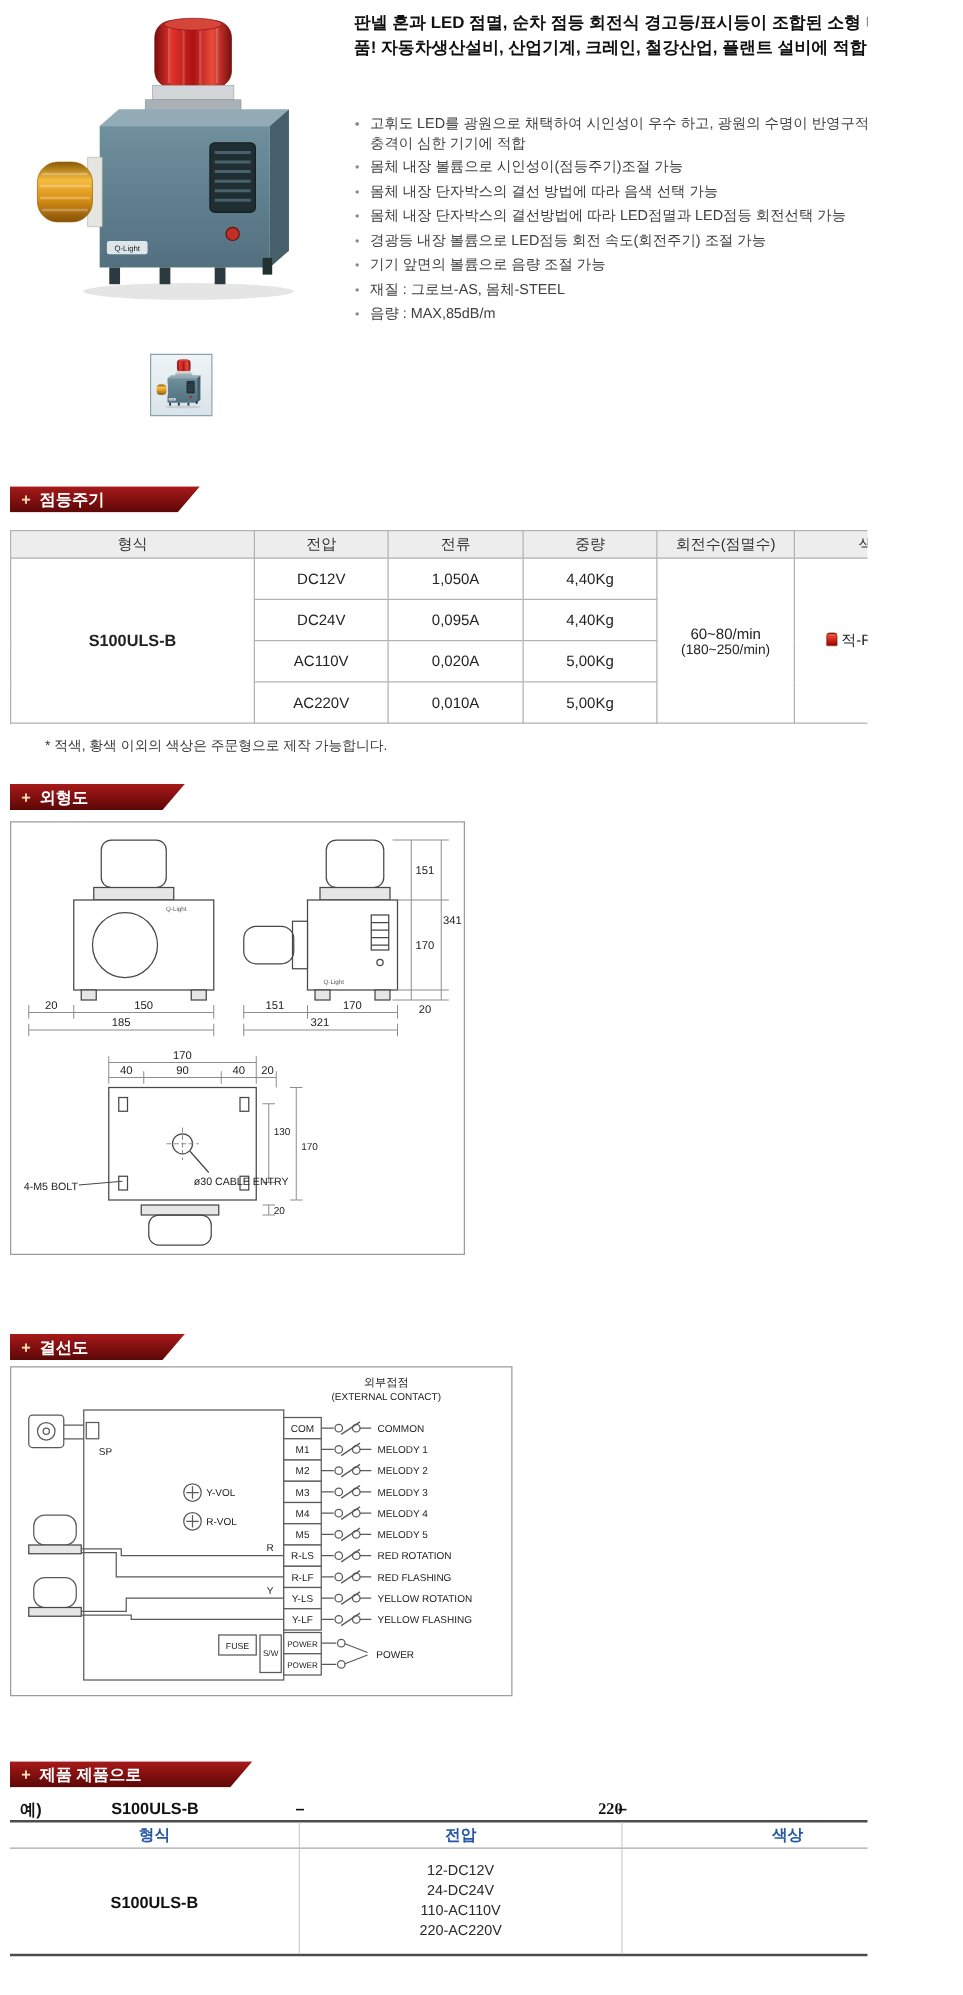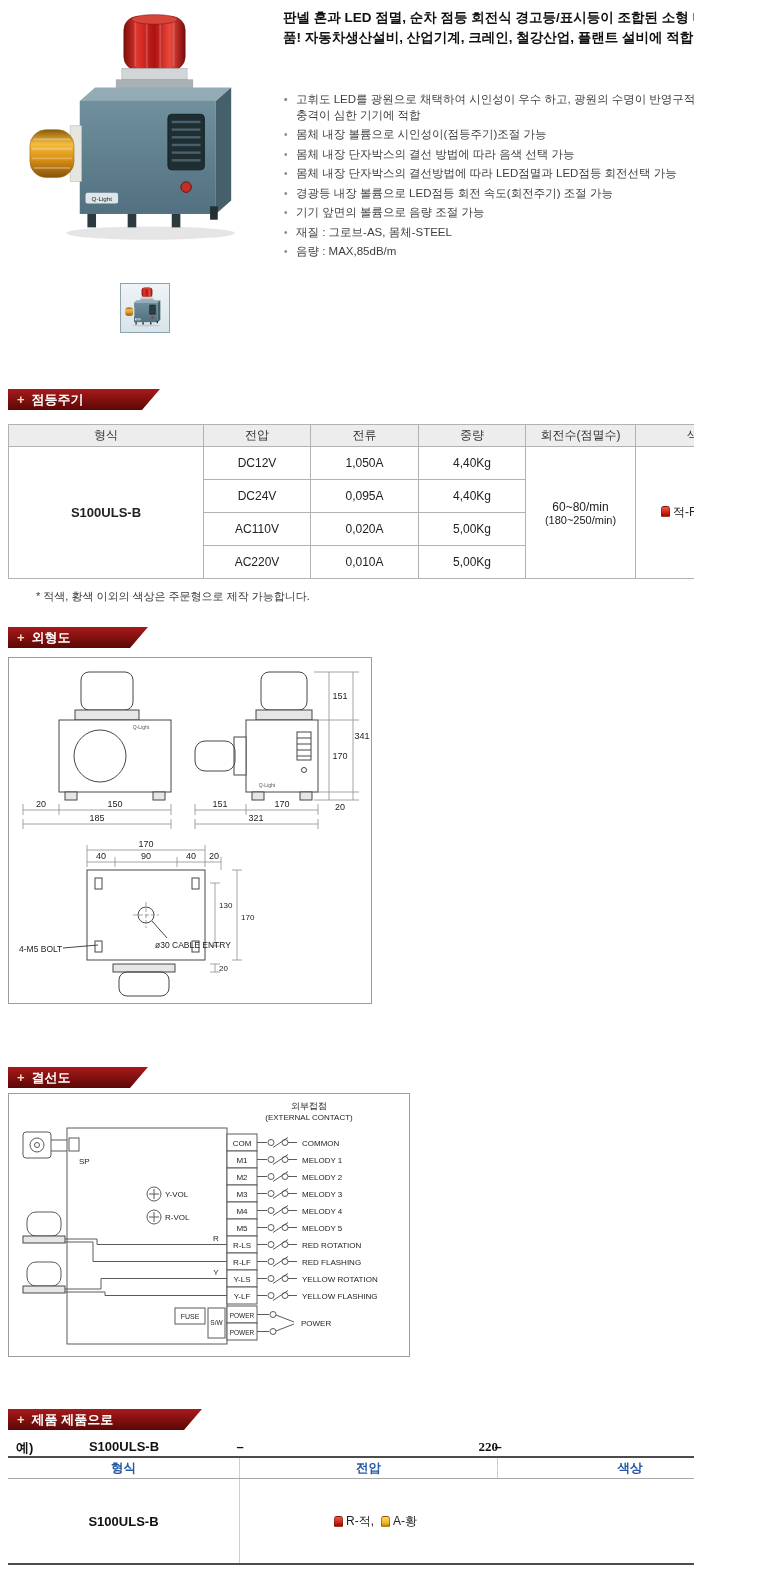--- a/index.html
+++ b/index.html
@@ -551,21 +551,21 @@
   </div>
 
   <div class="ord-row ord-head" style="left:8px; top:1458px;">
     <div class="oc oc1">형식</div>
     <div class="oc oc2">전압</div>
     <div class="oc oc3">색상</div>
   </div>
 
   <div class="ord-row ord-body" style="left:8px; top:1479px;">
     <div class="oc oc1 body-model">S100ULS-B</div>
-    <div class="oc oc3 body-color">
-      <span class="swatch sw-red"></span>
-        <span>R-적,</span>
-        <span class="swatch sw-yellow"></span>
-        <span>A-황</span>
+    <div class="oc oc2 body-volt">
+      <div>12-DC12V</div>
+      <div>24-DC24V</div>
+      <div>110-AC110V</div>
+      <div>220-AC220V</div>
     </div>
   </div>
 
 </div>
 
 </body></html>

